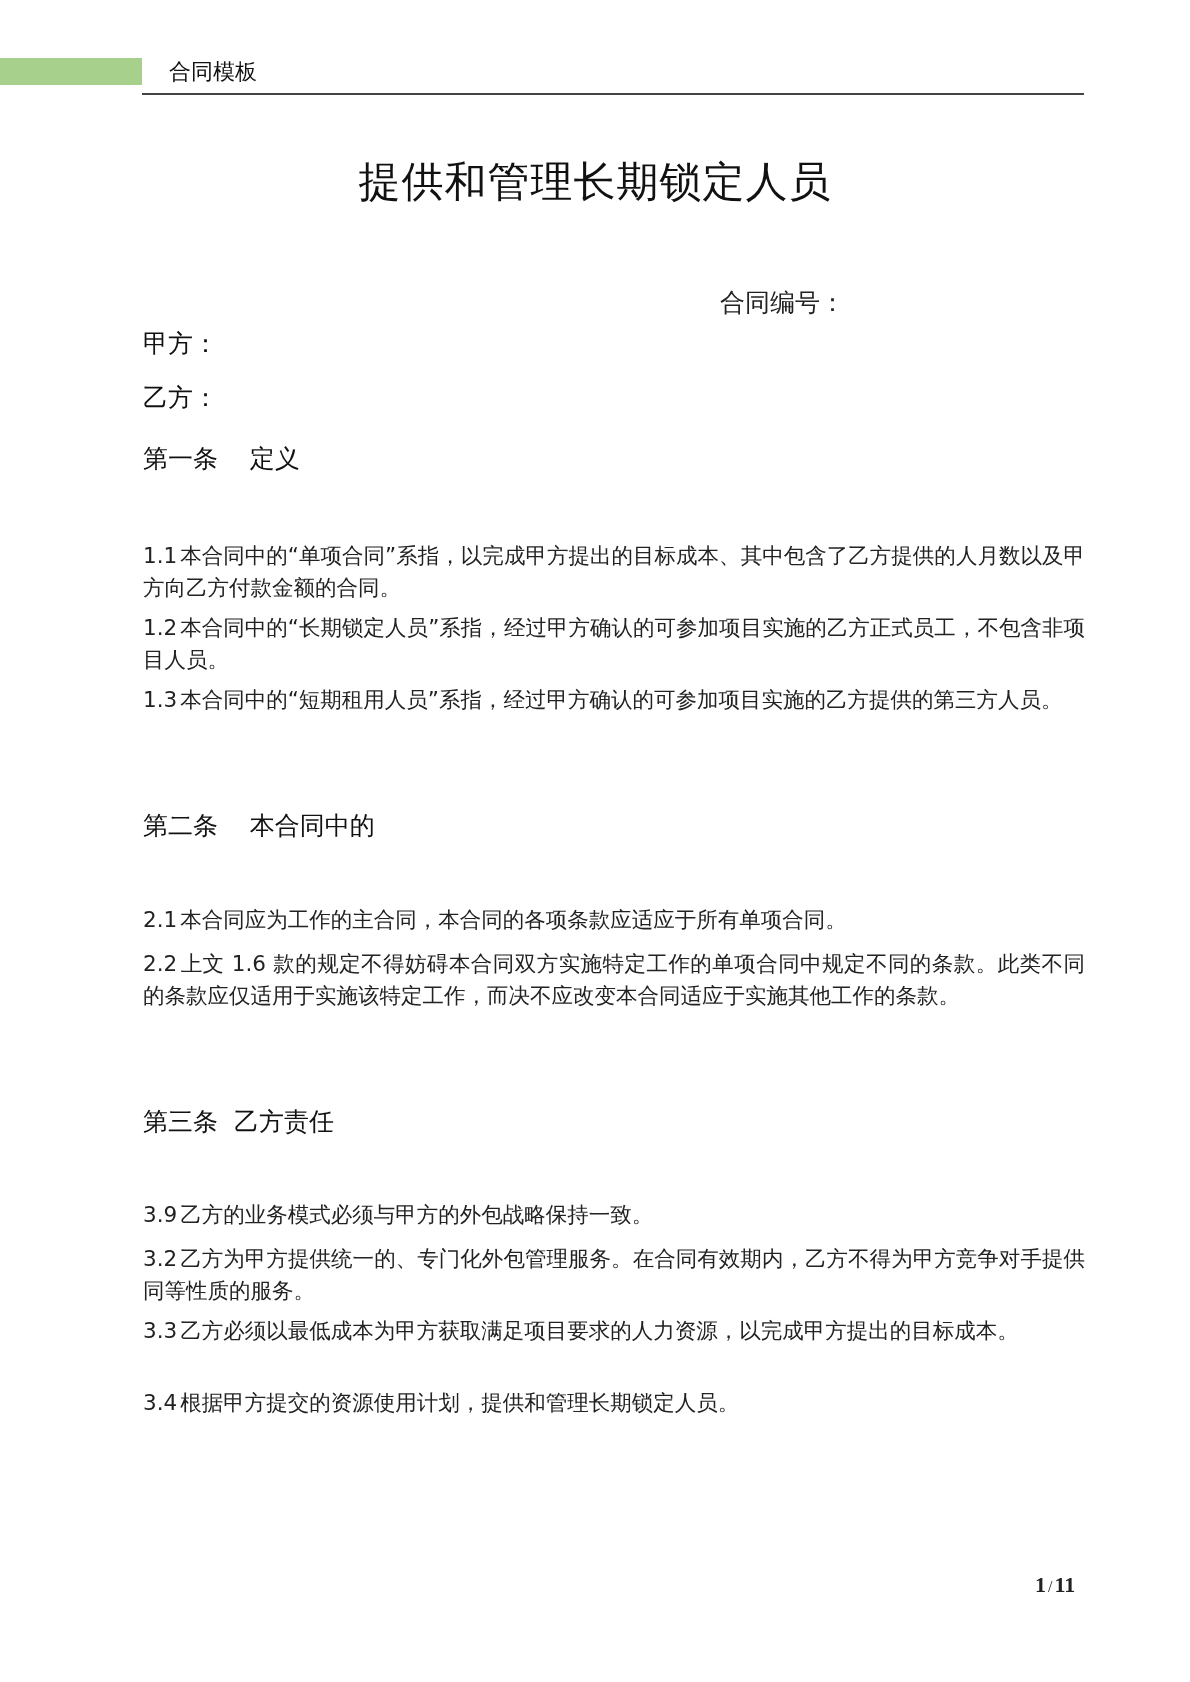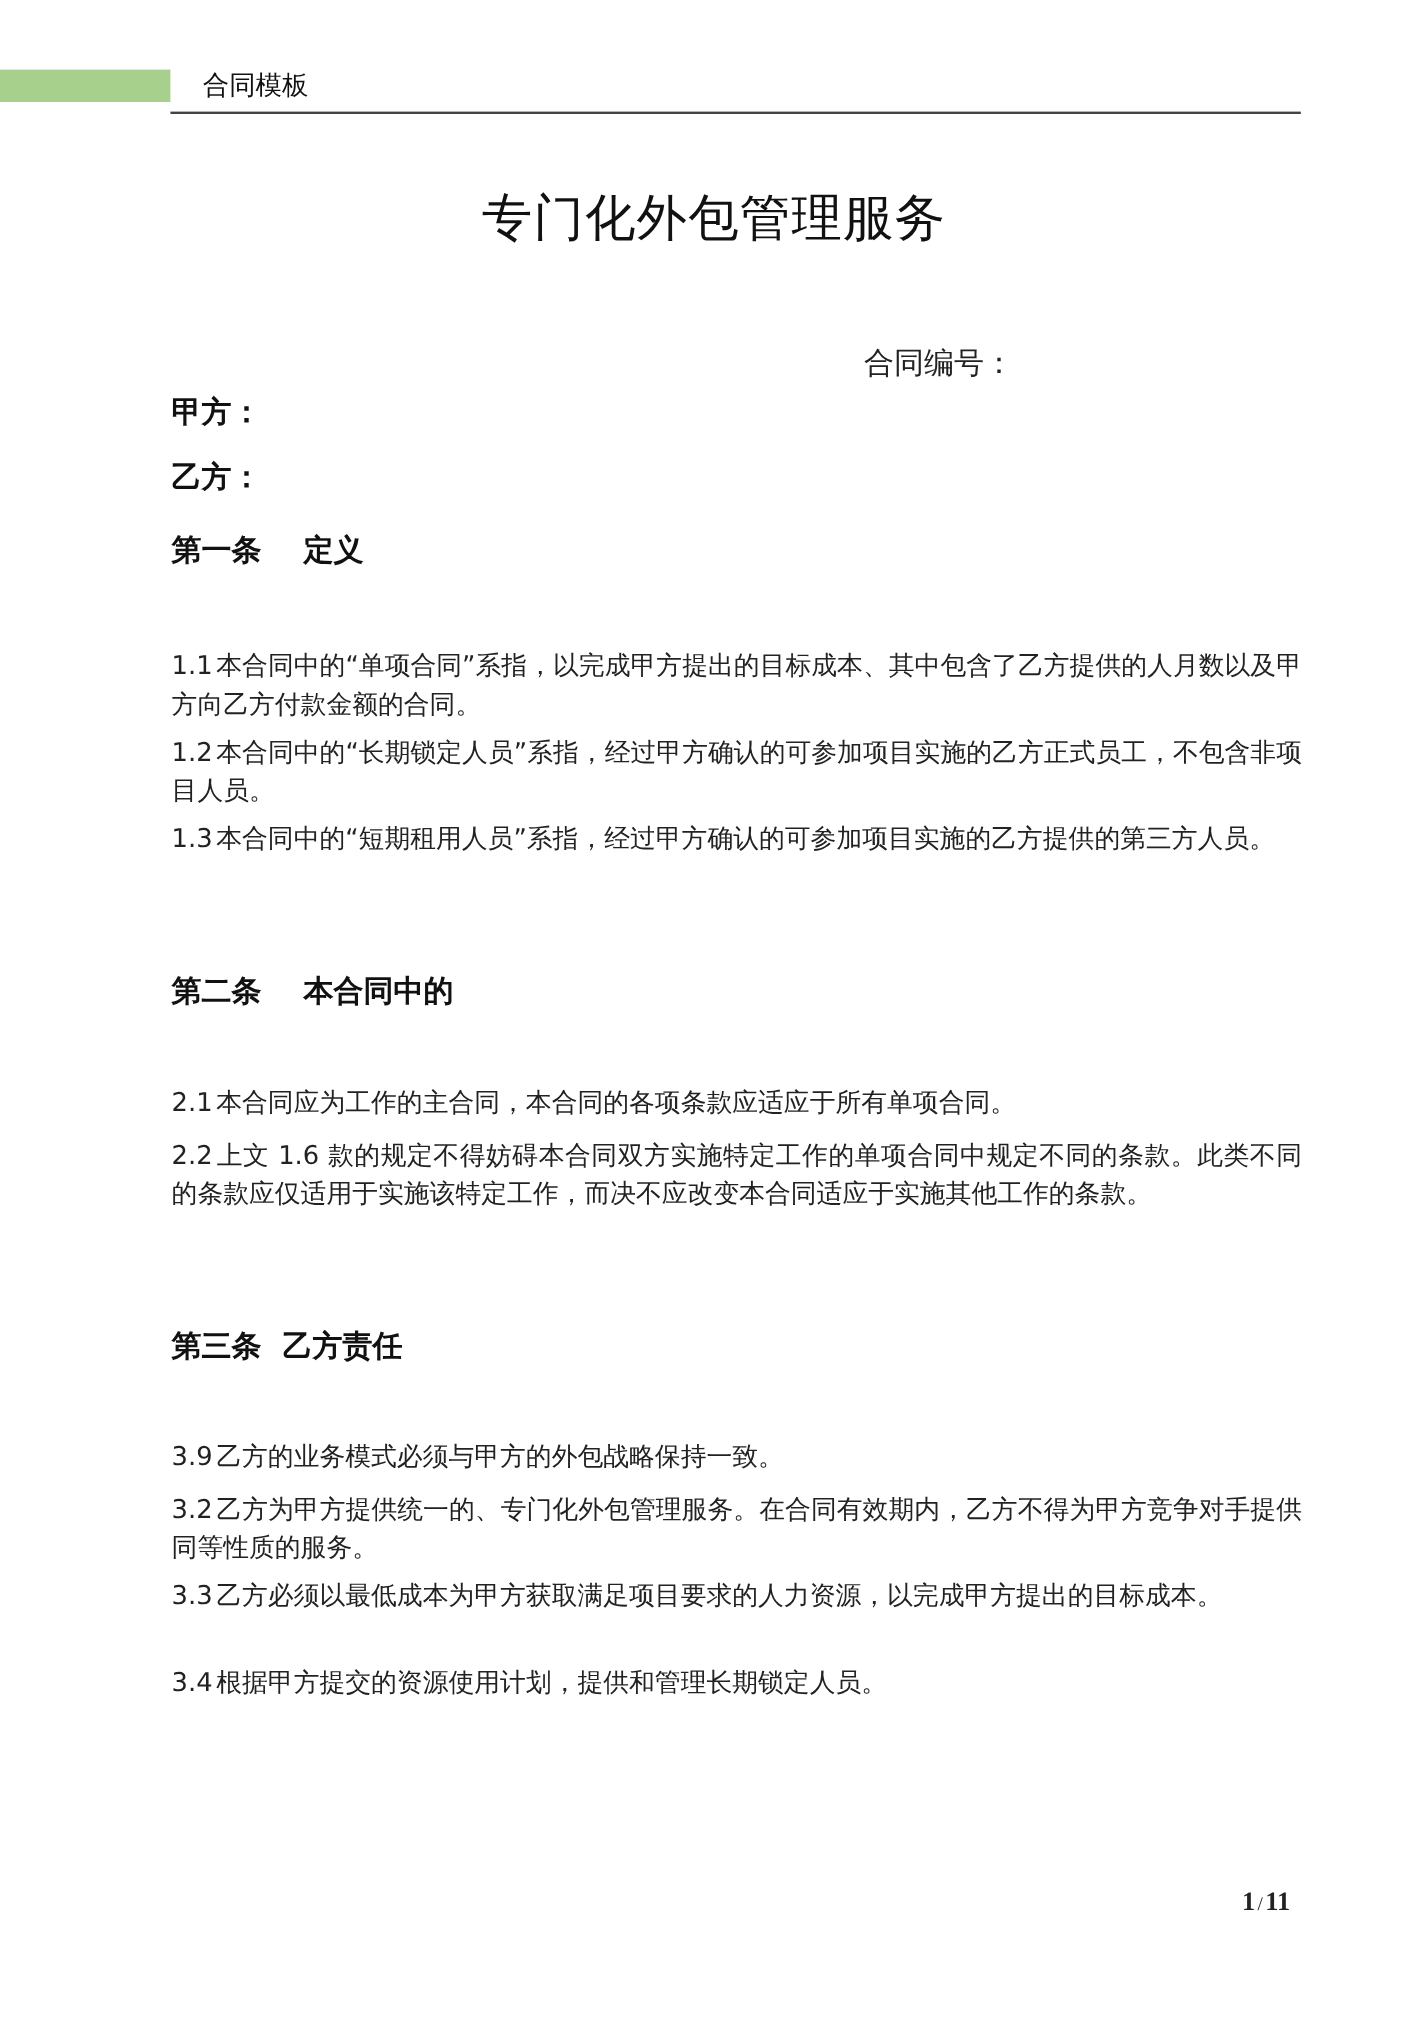--- a/index.html
+++ b/index.html
@@ -22,45 +22,45 @@
       background: #444;
     }
     .title {
       position: absolute; left: 0; width: 1190px; top: 152px; text-align: center;
       font-size: 42px; line-height: 60px; color: #111; letter-spacing: 1px;
     }
     .contract-no {
       position: absolute; left: 720px; top: 286px; font-size: 25px; line-height: 34px; color: #222;
     }
     .party {
-      position: absolute; left: 143px; font-size: 25px; font-weight: bold; line-height: 34px; color: #111;
+      position: absolute; left: 143px; font-size: 25px; font-weight: normal; line-height: 34px; color: #111;
     }
     .article-heading {
-      position: absolute; left: 143px; font-size: 25px; font-weight: bold; line-height: 34px; color: #111;
+      position: absolute; left: 143px; font-size: 25px; font-weight: normal; line-height: 34px; color: #111;
       white-space: pre;
     }
     .clause {
       position: absolute; left: 143px; width: 942px; font-size: 21.5px; line-height: 32px; color: #222;
       text-align: justify;
     }
     .clause .num { margin-right: 3px; }
     .page-number {
       position: absolute; left: 1035px; top: 1572px; font-family: "Liberation Serif", "DejaVu Serif", serif;
       font-weight: bold; font-size: 22px; color: #222;
     }
     .page-number .sep { font-weight: normal; font-size: 16px; margin: 0 2px; }
   </style>
 </head>
 <body>
 
 <div class="header-bar"></div>
 <div class="header-label">合同模板</div>
 <div class="header-rule"></div>
 
-<div class="title">专门化外包管理服务</div>
+<div class="title">提供和管理长期锁定人员</div>
 <div class="contract-no">合同编号：</div>
 
 <div class="party" style="top:327px">甲方：</div>
 <div class="party" style="top:381px">乙方：</div>
 
 <div class="article-heading" style="top:442px">第一条    定义</div>
 <div class="clause" style="top:540px">
   <span class="num">1.1</span><span>本合同中的“单项合同”系指，以完成甲方提出的目标成本、其中包含了乙方提供的人月数以及甲方向乙方付款金额的合同。</span>
 </div>
 <div class="clause" style="top:612px">

